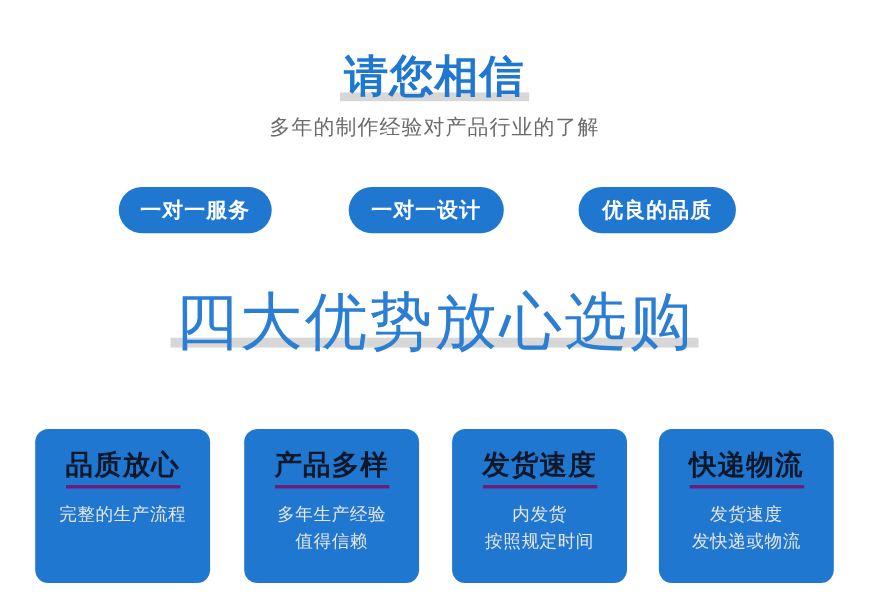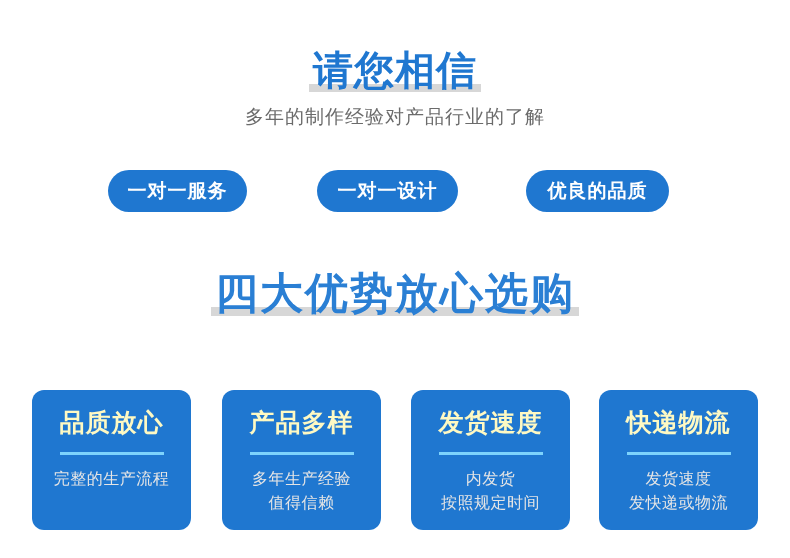--- a/index.html
+++ b/index.html
@@ -97,23 +97,23 @@
   .section-title-wrap {
     position: absolute;
     left: 0;
     top: 268px;
     width: 790px;
     text-align: center;
   }
   .section-title {
     display: inline-block;
     position: relative;
-    font-size: 43px;
+    font-size: 57px;
     line-height: 50px;
-    font-weight: bold;
+    font-weight: normal;
     color: #2a7fd4;
     letter-spacing: 2px;
     padding: 0 4px;
   }
   .section-title .bar {
     position: absolute;
     left: 0;
     right: 0;
     bottom: 2px;
     height: 9px;
@@ -144,27 +144,27 @@
     padding-top: 18px;
     text-align: center;
   }
   .card-1 { left: 0px; }
   .card-2 { left: 190px; }
   .card-3 { left: 379px; }
   .card-4 { left: 567px; }
 
   .card-title {
     display: inline-block;
-    color: #fef9c3;
+    color: #0f172a;
     font-size: 25px;
     line-height: 30px;
     font-weight: bold;
     letter-spacing: 1px;
-    padding-bottom: 14px;
-    border-bottom: 3px solid #7dd3fc;
+    padding-bottom: 3px;
+    border-bottom: 3px solid #701a75;
   }
   .card-body {
     margin-top: 12px;
     color: #e5e5e5;
     font-size: 16px;
     line-height: 24px;
     letter-spacing: 0.5px;
     padding: 0 6px;
   }
   .card-body .line { display: block; }

